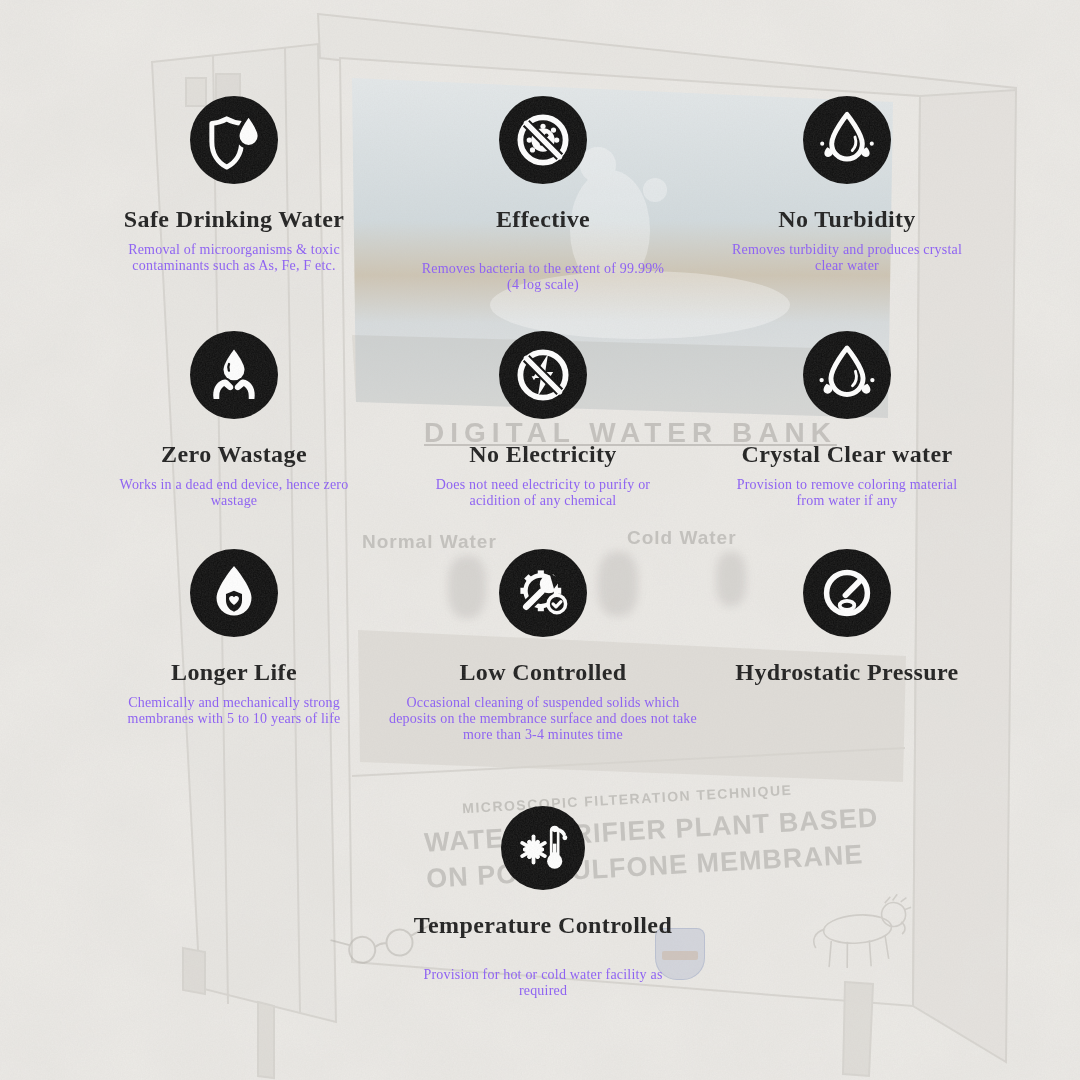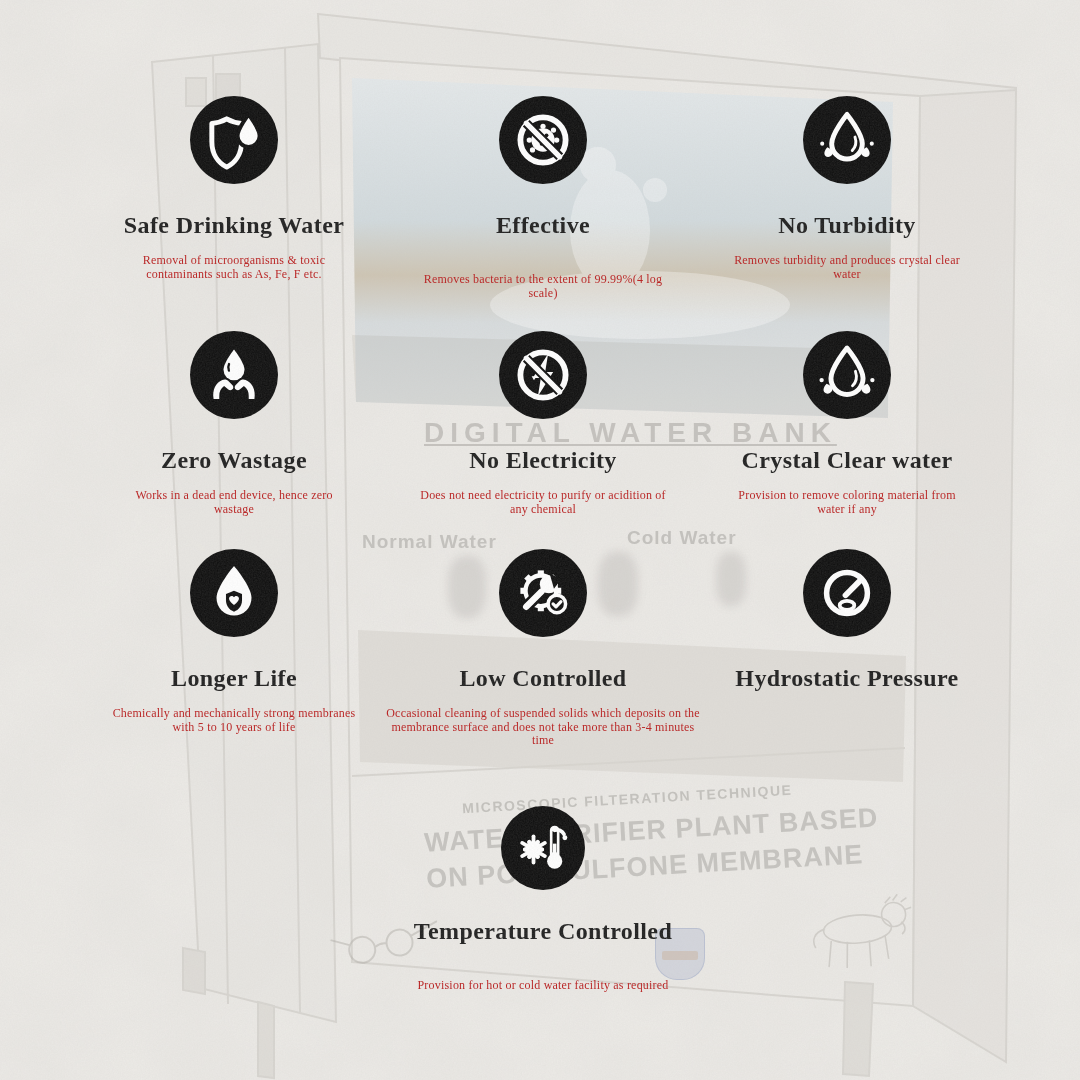--- a/index.html
+++ b/index.html
@@ -34,38 +34,38 @@
     border:1px solid rgba(72,102,168,.18);
     border-radius:8px 8px 22px 22px;
   }
   .blue-logo::after{content:"";position:absolute;left:6px;top:22px;width:36px;height:9px;
     background:rgba(190,120,50,.18);border-radius:2px;}
   .smudge{position:absolute;z-index:1;background:rgba(90,88,84,.14);filter:blur(4px);border-radius:40%;}
 
   
   .feature{
     position:absolute;width:330px;display:flex;flex-direction:column;align-items:center;
-    text-align:center;z-index:5;gap:6px;
+    text-align:center;z-index:5;
   }
   .pos-r1c1{left:69px;top:96px;}  .pos-r1c2{left:378px;top:96px;}  .pos-r1c3{left:682px;top:96px;}
   .pos-r2c1{left:69px;top:331px;} .pos-r2c2{left:378px;top:331px;} .pos-r2c3{left:682px;top:331px;}
   .pos-r3c1{left:69px;top:549px;} .pos-r3c2{left:378px;top:549px;} .pos-r3c3{left:682px;top:549px;text-align:right;}
   .pos-r4c2{left:378px;top:806px;}
   .badge{
     width:88px;height:88px;border-radius:50%;background:#0c0c0c;
     display:flex;align-items:center;justify-content:center;flex:0 0 auto;
   }
   .pos-r4c2 .badge{width:84px;height:84px;}
   .badge svg{width:70px;height:70px;display:block;}
   .title{
     margin:22px 0 0 0;font-size:24px;font-weight:700;letter-spacing:.4px;
     color:#1c1c1c;line-height:1.1;
   }
   .desc{
-    margin:10px 0 0 0;font-size:12px;line-height:1.13;color:#b91c1c;letter-spacing:.2px;
+    margin:10px 0 0 0;font-size:14px;line-height:1.13;color:#8b5cf6;letter-spacing:.2px;
   }
   .w240 .desc{max-width:244px;} .w250 .desc{max-width:252px;margin-top:29px;} .w232 .desc{max-width:232px;}
   .w256 .desc{max-width:258px;} .w236 .desc{max-width:238px;} .w246 .desc{max-width:248px;}
   .w312 .desc{max-width:314px;} .w248 .desc{max-width:250px;}
 </style>
 </head>
 <body>
 
 <div class="stage">
 

